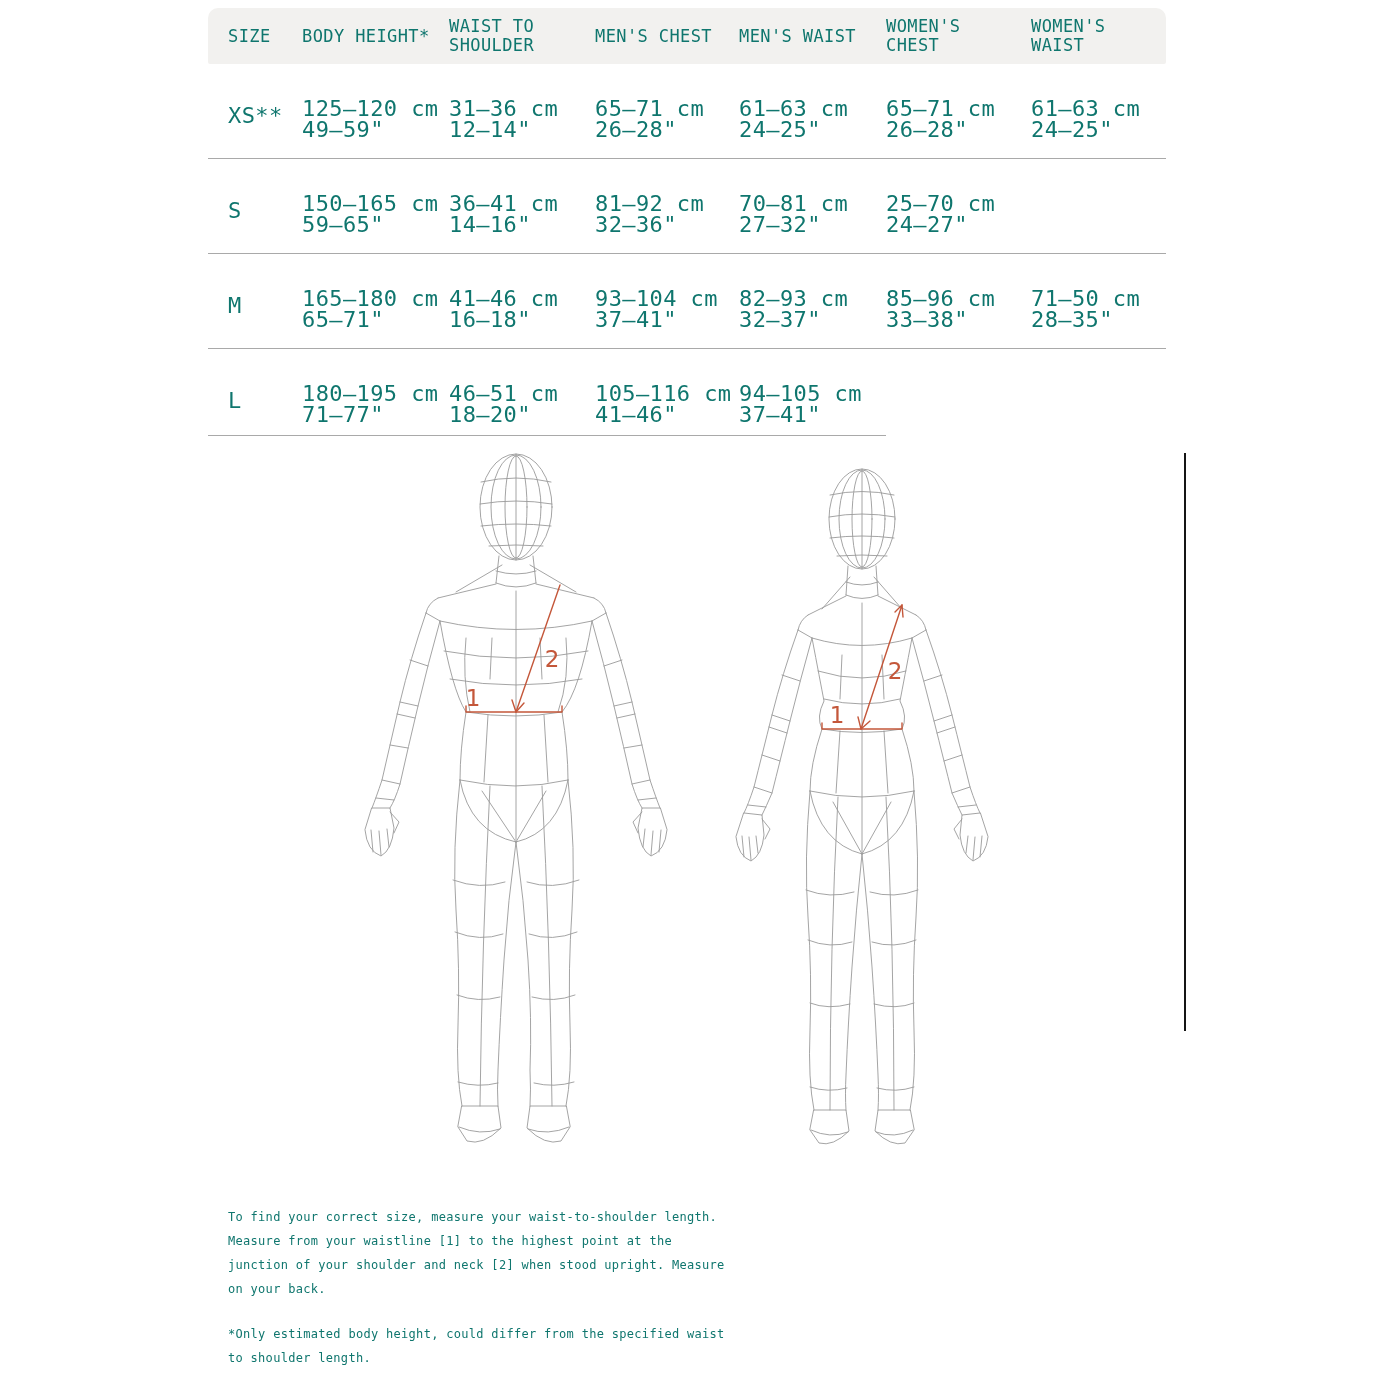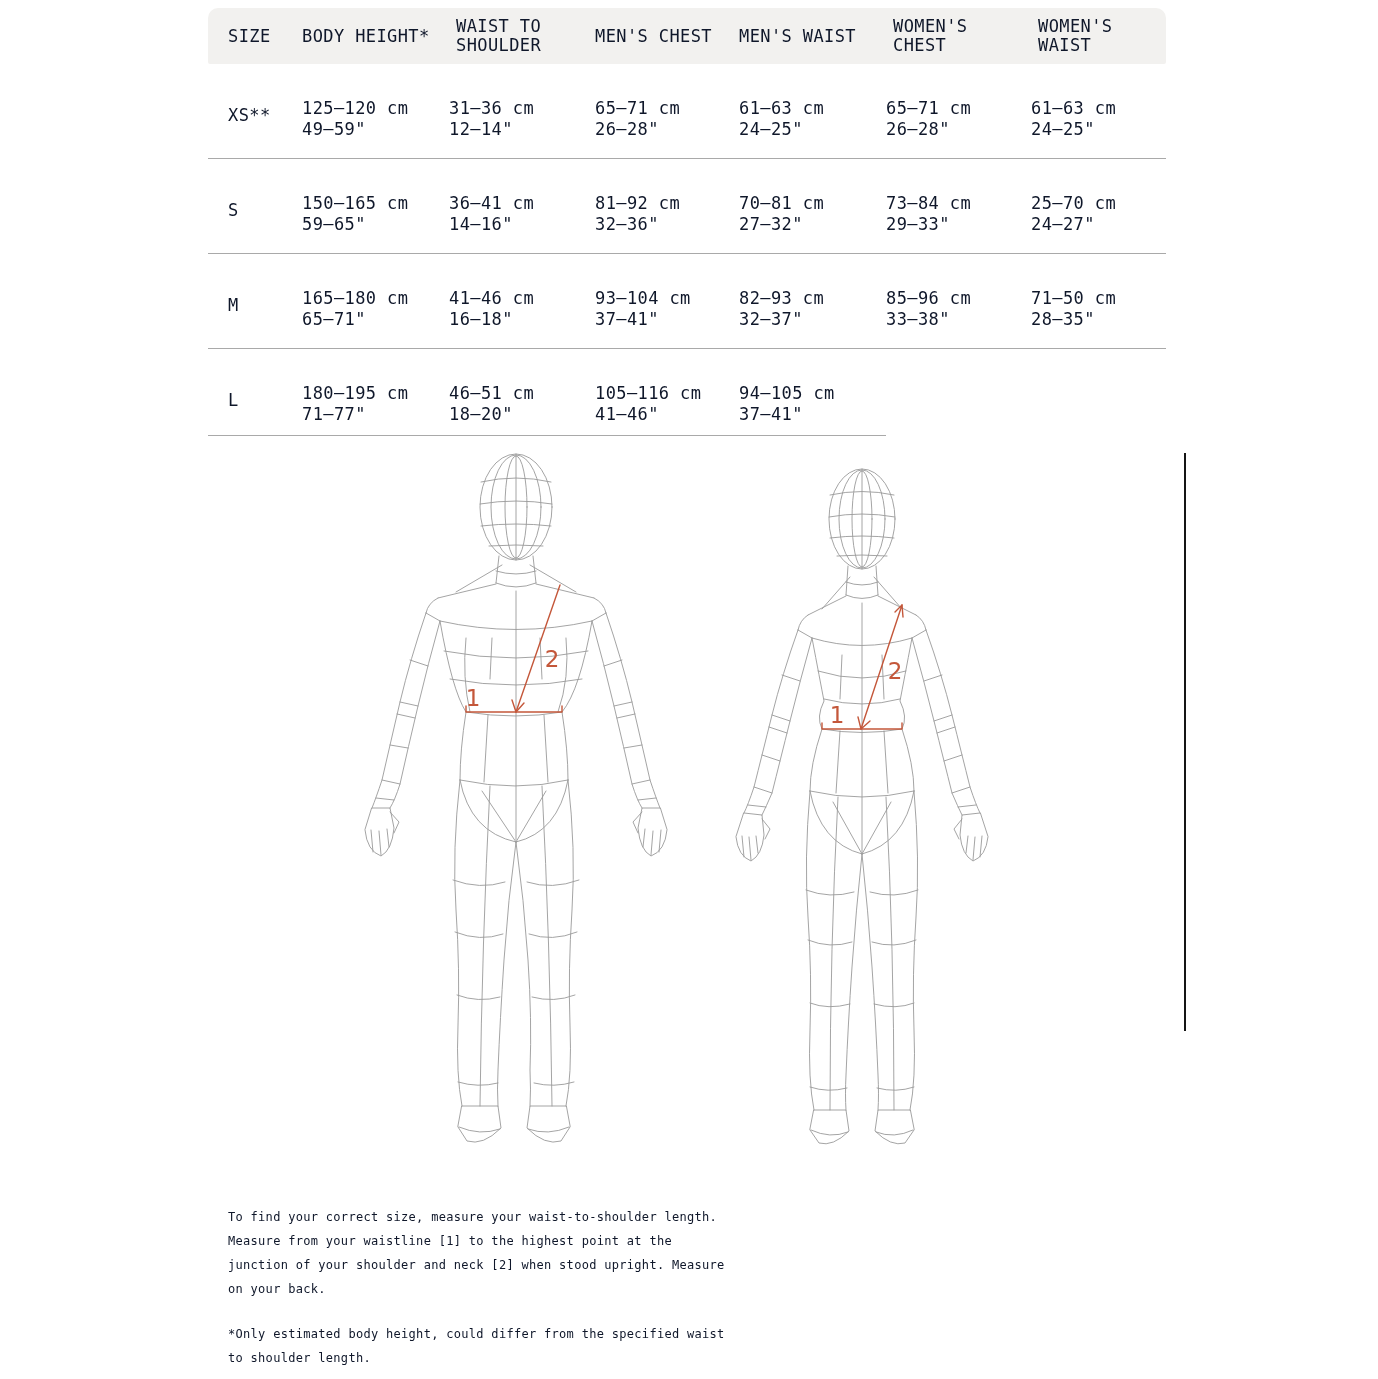--- a/index.html
+++ b/index.html
@@ -1,39 +1,39 @@
 <!DOCTYPE html>
 <html><head>
 <meta charset="utf-8">
 <style>
   html,body { margin:0; padding:0; background:#ffffff; }
   .page {
     position:relative; width:1378px; height:1379px; overflow:hidden;
-    background:#ffffff; color:#0f172a;
+    background:#ffffff; color:#0f766e;
     font-family:"DejaVu Sans Mono","Liberation Mono",monospace;
   }
 
   
   .size-table { position:absolute; left:208px; top:8px; width:958px; }
   .grid-row {
     display:grid;
     grid-template-columns:94px 147px 146px 144px 147px 145px 135px;
   }
   .thead {
     background:#f2f1ef; border-radius:10px 10px 2px 2px;
     height:56px; align-items:center;
     font-size:17px; letter-spacing:0.4px; line-height:19px;
   }
   .hcell { padding:0; }
   .hcell:first-child { padding-left:20px; }
   .hcell span { display:inline-block; }
-  .hcell span.narrow { max-width:98px;margin-left:7px; }
+  .hcell span.narrow { max-width:98px; }
   .trow { border-bottom:1px solid #a9a9a9; box-sizing:border-box; height:95px; }
   .trow.row-l { border-bottom:none; height:86px; }
-  .cell { padding-top:34px; font-size:17px; letter-spacing:0.4px; line-height:21px; }
+  .cell { padding-top:34px; font-size:22px; letter-spacing:0.4px; line-height:21px; }
   .cell:first-child { padding-left:20px; }
   .size-label { display:block; margin-top:7px; }
   .l-underline { width:678px; border-top:1px solid #a9a9a9; }
 
   
   .fig { position:absolute; }
   .fig-male { left:340px; top:450px; }
   .fig-female { left:700px; top:465px; }
   .mesh { stroke:#9a9a9a; stroke-width:0.9; fill:none; stroke-linejoin:round; stroke-linecap:round; }
   .redline { stroke:#c4573a; stroke-width:1.4; fill:none; stroke-linejoin:round; stroke-linecap:round; }
@@ -116,24 +116,20 @@
           <div>36–41 cm</div>
           <div>14–16"</div>
         </div>
       <div class="cell">
           <div>81–92 cm</div>
           <div>32–36"</div>
         </div>
       <div class="cell">
           <div>70–81 cm</div>
           <div>27–32"</div>
-        </div>
-      <div class="cell">
-          <div>73–84 cm</div>
-          <div>29–33"</div>
         </div>
       <div class="cell">
           <div>25–70 cm</div>
           <div>24–27"</div>
         </div>
     </div>
 
     <div class="grid-row trow row-m">
       <div class="cell">
           <span class="size-label">M</span>

